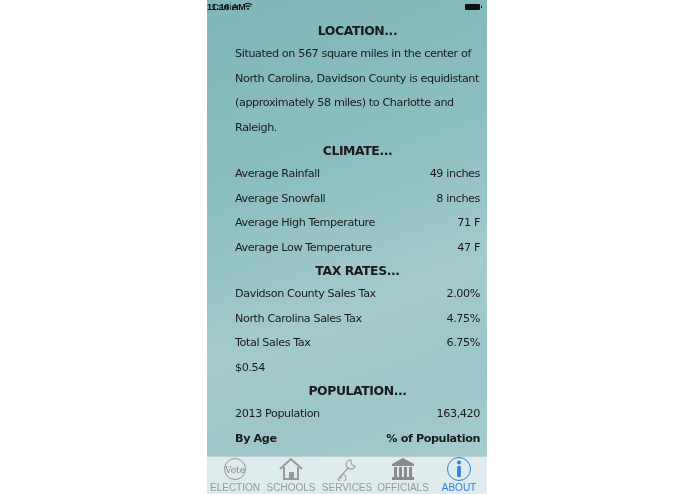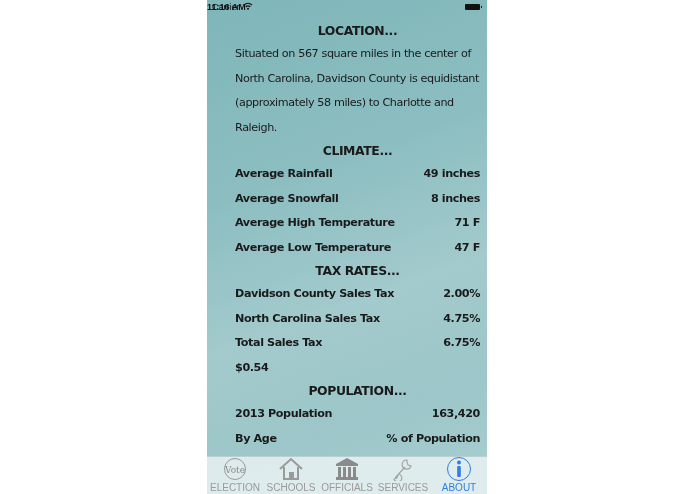--- a/index.html
+++ b/index.html
@@ -27,21 +27,21 @@
     .content {
       position: absolute; left: 7px; right: 7px; top: 20px;
       font-family: "DejaVu Sans", sans-serif; color: #1a1a1a;
       font-size: 11.2px; letter-spacing: -0.4px; margin-left: 21px;
     }
     .section-title {
       text-align: center; font-weight: bold; font-size: 12.4px; height: 22px; line-height: 22px;
       letter-spacing: -0.4px;
     }
     .para { line-height: 24.5px; }
-    .row { display: flex; justify-content: space-between; height: 24.5px; line-height: 24.5px; font-weight: bold; }
+    .row { display: flex; justify-content: space-between; height: 24.5px; line-height: 24.5px; }
     .row.bold { font-weight: bold; }
 
     .tab-bar {
       position: absolute; left: 0; bottom: 0; width: 280px; height: 37px;
       background: rgba(230, 240, 241, 0.88); border-top: 1px solid #b9cfd1;
       display: flex;
     }
     .tab { flex: 1; display: flex; flex-direction: column; align-items: center; justify-content: flex-start; padding-bottom: 2px; }
     .tab-icon { width: 26px; height: 24px; display: flex; align-items: center; justify-content: center; }
     .tab-label { font-size: 10px; color: #9a9a9a; font-family: "Liberation Sans", sans-serif; margin-top: 1px; }
@@ -128,38 +128,38 @@
           <path d="M2 12 L13 2 L24 12" fill="none" stroke="#9a9a9a" stroke-width="2"></path>
           <path d="M6 10 V22 H20 V10" fill="none" stroke="#9a9a9a" stroke-width="2"></path>
           <rect x="11" y="15" width="5" height="7" fill="#9a9a9a"></rect>
         </svg>
       </div>
       <span class="tab-label">SCHOOLS</span>
     </div>
     <div class="tab">
       <div class="tab-icon">
         <svg width="26" height="24" viewBox="0 0 26 24">
+          <path d="M5 21 L15 10 M17 3 a4.5 4.5 0 1 0 4 6 l-3 -1 -1 -3 z M9 17 a4 4 0 1 1 -5 5 l3 -1 1 -3 z" fill="none" stroke="#a5a5a5" stroke-width="1.2"></path>
+        </svg>
+      </div>
+      <span class="tab-label">SERVICES</span>
+    </div>
+    <div class="tab">
+      <div class="tab-icon">
+        <svg width="26" height="24" viewBox="0 0 26 24">
           <path d="M2 7 L13 1 L24 7 Z" fill="#8a8a8a"></path>
           <rect x="2" y="7" width="22" height="2" fill="#8a8a8a"></rect>
           <rect x="4" y="10" width="3" height="10" fill="#8a8a8a"></rect>
           <rect x="9" y="10" width="3" height="10" fill="#8a8a8a"></rect>
           <rect x="14" y="10" width="3" height="10" fill="#8a8a8a"></rect>
           <rect x="19" y="10" width="3" height="10" fill="#8a8a8a"></rect>
           <rect x="2" y="20" width="22" height="3" fill="#8a8a8a"></rect>
         </svg>
       </div>
       <span class="tab-label">OFFICIALS</span>
-    </div>
-    <div class="tab">
-      <div class="tab-icon">
-        <svg width="26" height="24" viewBox="0 0 26 24">
-          <path d="M5 21 L15 10 M17 3 a4.5 4.5 0 1 0 4 6 l-3 -1 -1 -3 z M9 17 a4 4 0 1 1 -5 5 l3 -1 1 -3 z" fill="none" stroke="#a5a5a5" stroke-width="1.2"></path>
-        </svg>
-      </div>
-      <span class="tab-label">SERVICES</span>
     </div>
     <div class="tab active">
       <div class="tab-icon">
         <svg width="26" height="26" viewBox="0 0 26 26">
           <circle cx="13" cy="13" r="11.5" fill="none" stroke="#2f7ee0" stroke-width="1"></circle>
           <circle cx="13" cy="6.5" r="2" fill="#2f7ee0"></circle>
           <rect x="11.2" y="10" width="3.6" height="11" rx="1" fill="#2f7ee0"></rect>
         </svg>
       </div>
       <span class="tab-label">ABOUT</span>

